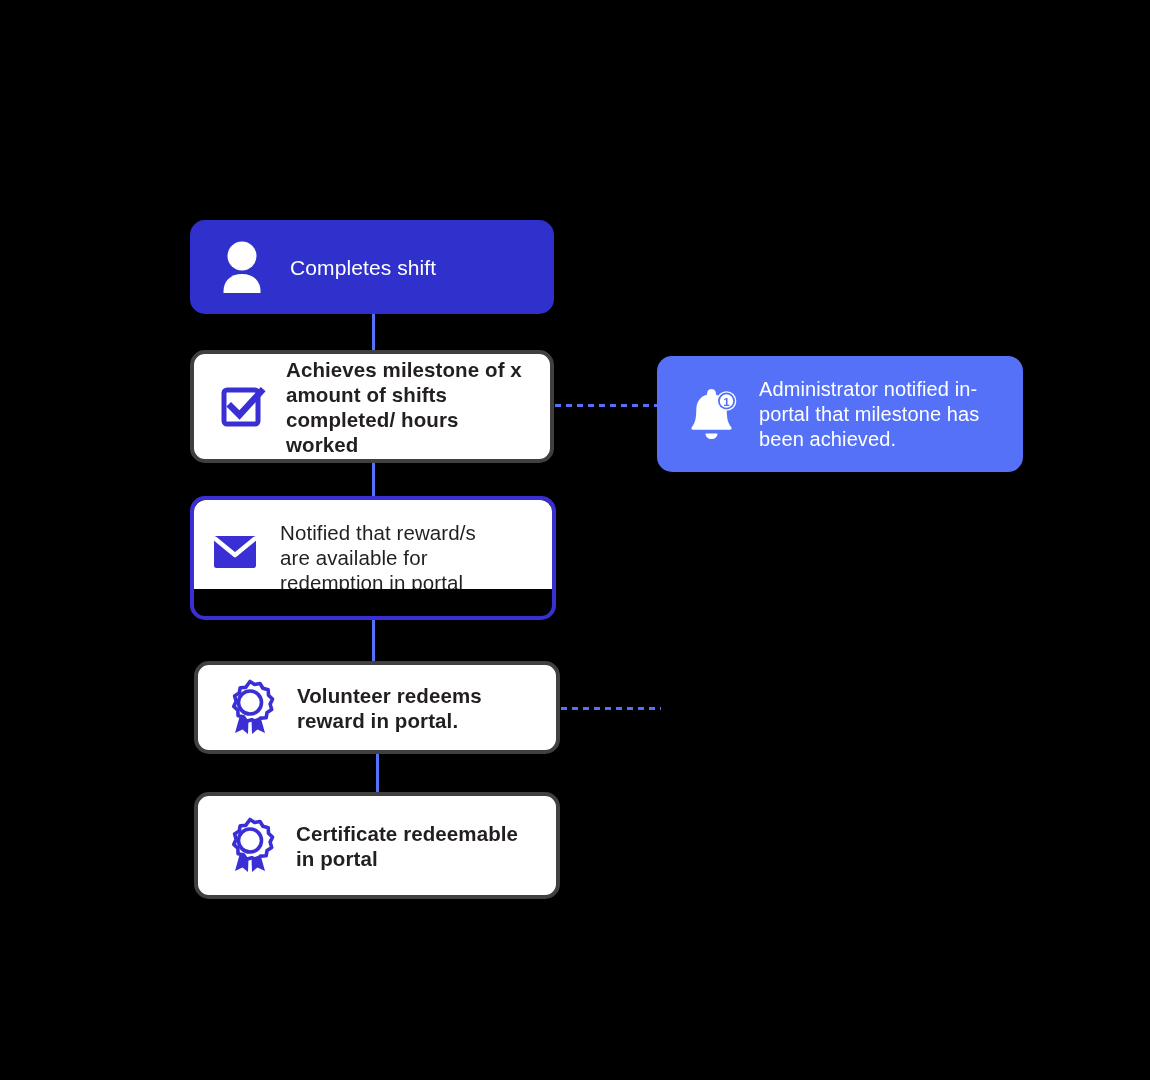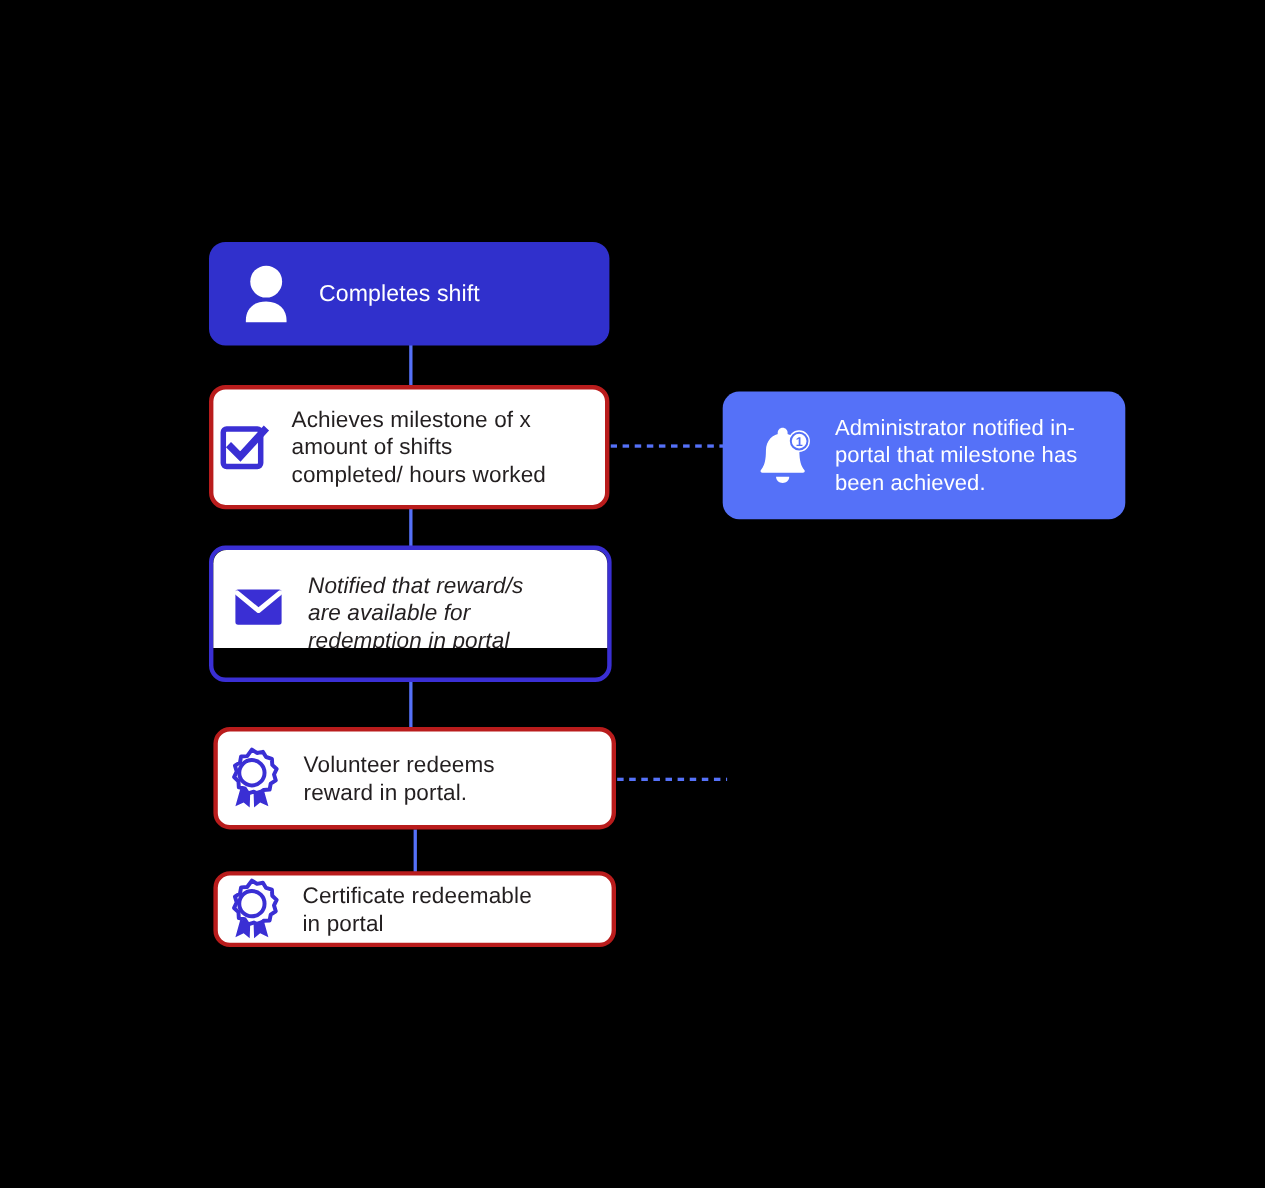--- a/index.html
+++ b/index.html
@@ -45,37 +45,37 @@
     border-radius: 15px;
   }
 
   .card-solid {
     background: #3030CC;
     padding: 0 22px 0 26px;
   }
 
   .card-outline {
     background: #FFFFFF;
-    border: 4px solid #b91c1c;
-    padding: 0 18px 0 5px;
+    border: 4px solid #404040;
+    padding: 0 18px 0 26px;
+    font-weight: bold;
   }
 
   .card-light {
     background: #5571F8;
     padding: 0 20px 0 26px;
   }
 
   
   .card-clip {
     position: absolute;
     box-sizing: border-box;
     border: 4px solid #3A2FD4;
     border-radius: 15px;
     background: transparent;
-    font-style: italic;
   }
   .card-clip-fill {
     position: absolute;
     left: 0;
     top: 0;
     right: 0;
     background: #FFFFFF;
     border-radius: 12px 12px 0 0;
     overflow: hidden;
   }
@@ -171,21 +171,21 @@
         <path d="M26 2.5 l4.6 3.0 5.4-1.0 2.9 4.7 5.3 1.6 0.3 5.5 4.0 3.8-2.4 5.0 1.6 5.3-4.6 3.0-1.0 5.4-5.5 0.3-3.8 4.0-5.0-2.4-5.3 1.6-3.0-4.6-5.4-1.0-0.3-5.5-4.0-3.8 2.4-5.0-1.6-5.3 4.6-3.0 1.0-5.4 5.5-0.3z" fill="none" stroke="#3A2FD4" stroke-width="3.6" stroke-linejoin="round"></path>
         <circle cx="26" cy="23.5" r="11.5" fill="none" stroke="#3A2FD4" stroke-width="3.6"></circle>
         <path d="M15.5 38 L11 54 L18.5 50.5 L24 55 L24.5 41" fill="#3A2FD4"></path>
         <path d="M36.5 38 L41 54 L33.5 50.5 L28 55 L27.5 41" fill="#3A2FD4"></path>
       </svg>
     </span>
     <span class="label" style="margin-left:21px;">Volunteer redeems
 reward in portal.</span>
   </div>
 
-  <div class="card card-outline" style="left:182px; top:792px; width:366px; height:69px;">
+  <div class="card card-outline" style="left:182px; top:792px; width:366px; height:107px;">
     <span class="icon-wrap">
       <svg width="52" height="58" viewBox="0 0 52 58" aria-hidden="true">
         <path d="M26 2.5 l4.6 3.0 5.4-1.0 2.9 4.7 5.3 1.6 0.3 5.5 4.0 3.8-2.4 5.0 1.6 5.3-4.6 3.0-1.0 5.4-5.5 0.3-3.8 4.0-5.0-2.4-5.3 1.6-3.0-4.6-5.4-1.0-0.3-5.5-4.0-3.8 2.4-5.0-1.6-5.3 4.6-3.0 1.0-5.4 5.5-0.3z" fill="none" stroke="#3A2FD4" stroke-width="3.6" stroke-linejoin="round"></path>
         <circle cx="26" cy="23.5" r="11.5" fill="none" stroke="#3A2FD4" stroke-width="3.6"></circle>
         <path d="M15.5 38 L11 54 L18.5 50.5 L24 55 L24.5 41" fill="#3A2FD4"></path>
         <path d="M36.5 38 L41 54 L33.5 50.5 L28 55 L27.5 41" fill="#3A2FD4"></path>
       </svg>
     </span>
     <span class="label" style="margin-left:20px;">Certificate redeemable
 in portal</span>

